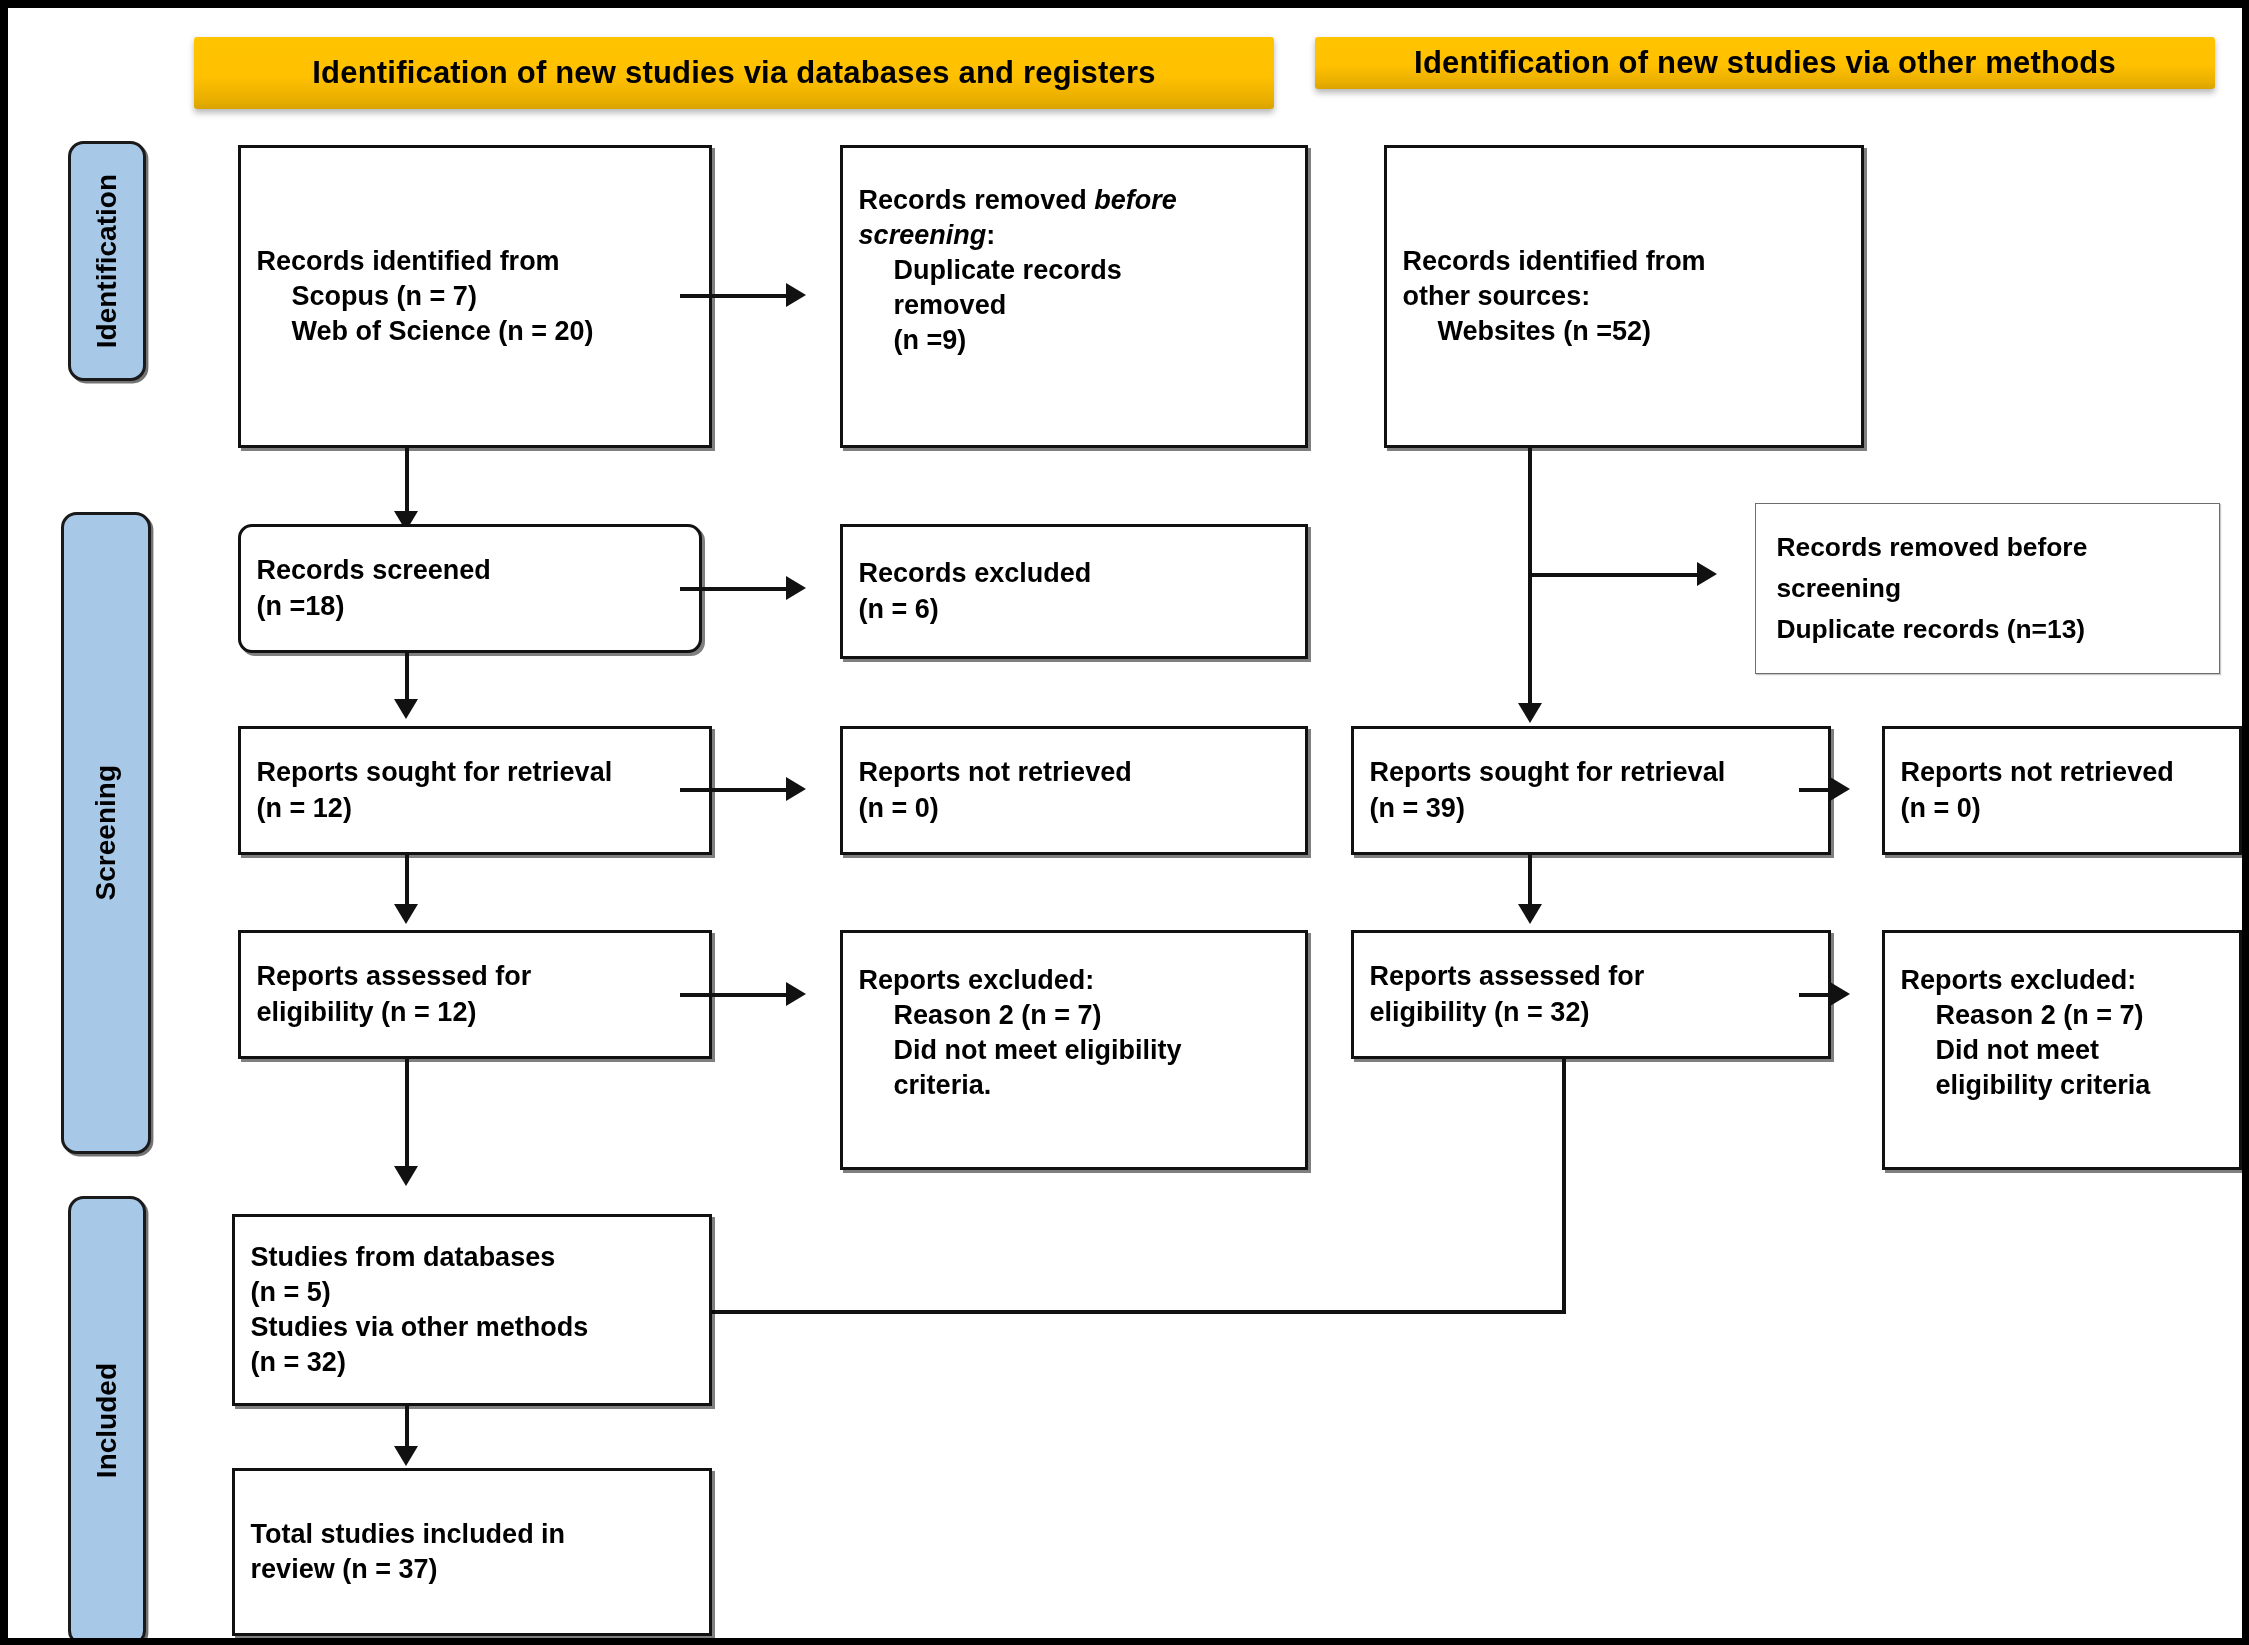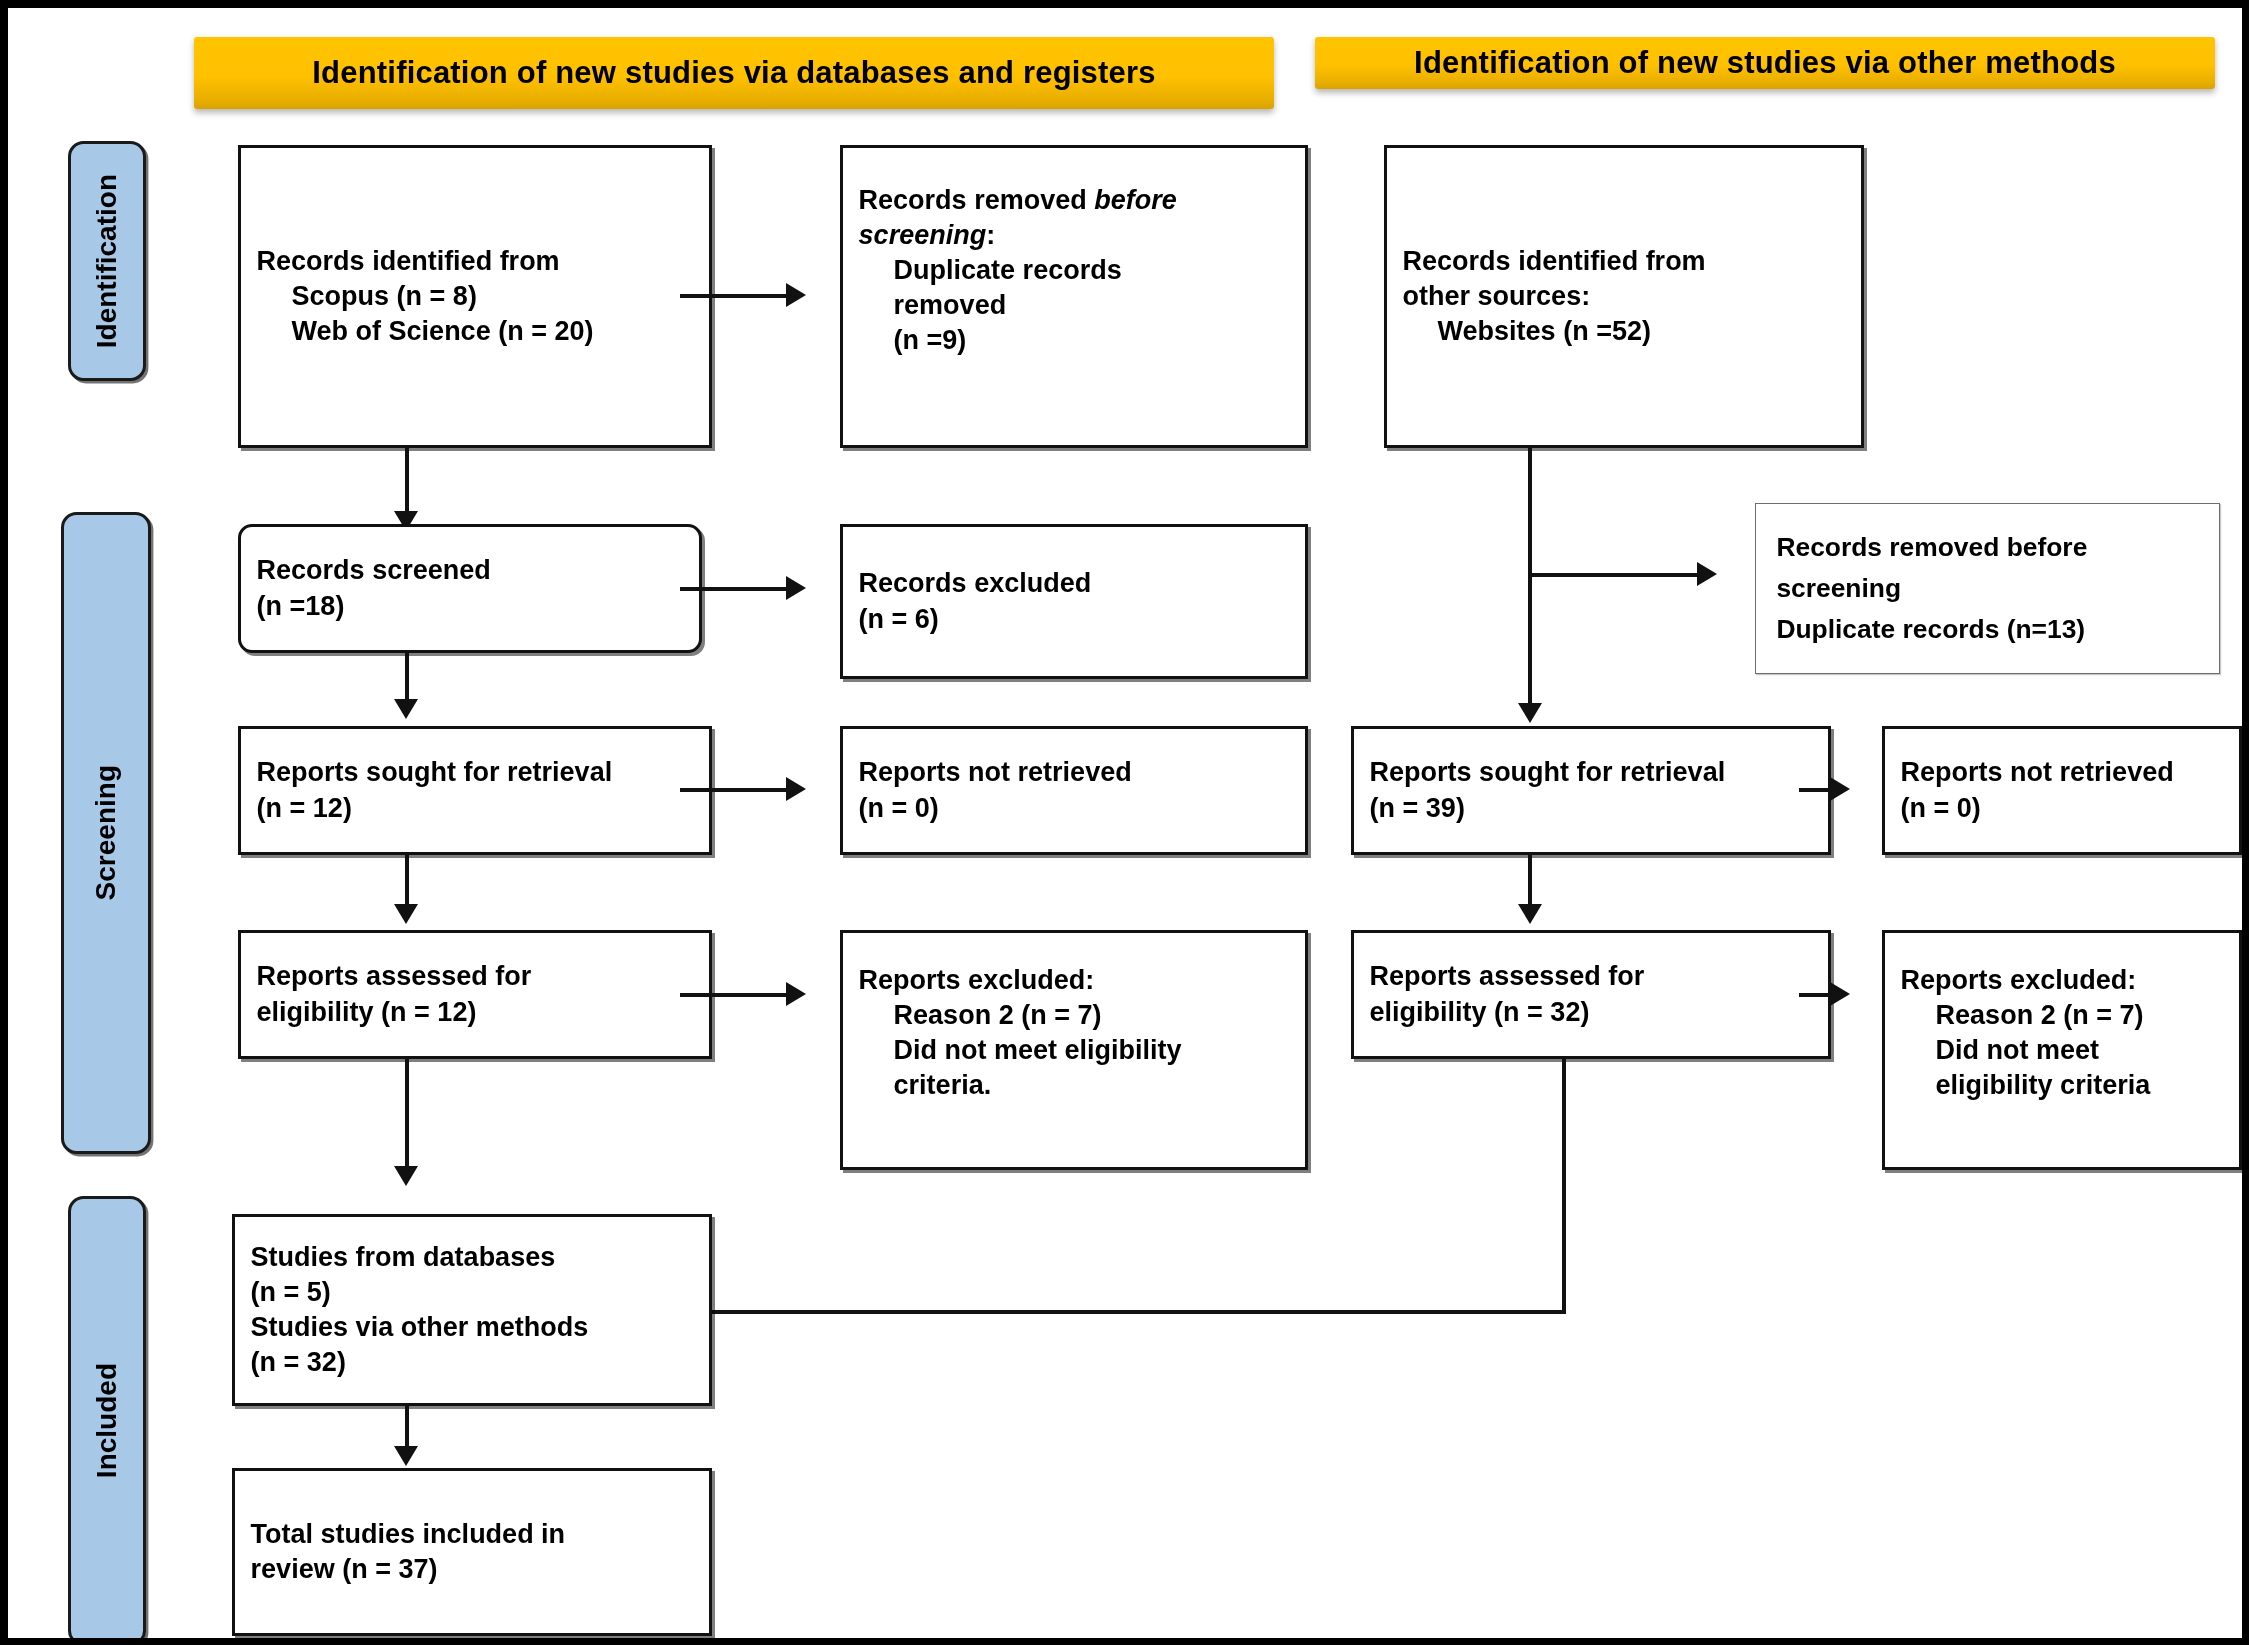--- a/index.html
+++ b/index.html
@@ -120,37 +120,37 @@
     <span>Identification</span>
   </div>
   <div class="tab" style="left:53px;top:504px;width:84px;height:636px;">
     <span>Screening</span>
   </div>
   <div class="tab" style="left:60px;top:1188px;width:72px;height:444px;">
     <span>Included</span>
   </div>
 
   <div class="box" style="left:198px;top:137px;width:474px;height:303px;">
-    <div class="txt"><span>Records identified from</span><br><span class="ind"></span><span>Scopus (n = 8)</span><br><span class="ind"></span><span>Web of Science (n = 20)</span></div>
+    <div class="txt"><span>Records identified from</span><br><span class="ind"></span><span>Scopus (n = 7)</span><br><span class="ind"></span><span>Web of Science (n = 20)</span></div>
   </div>
 
   <div class="box" style="left:800px;top:137px;width:468px;height:303px;align-items:flex-start;padding-top:35px;">
     <div class="txt"><span>Records removed </span><span class="ital">before</span><br><span class="ital">screening</span><span>:</span><br><span class="ind"></span><span>Duplicate records</span><br><span class="ind"></span><span>removed</span><br><span class="ind"></span><span>(n =9)</span></div>
   </div>
 
   <div class="vline" style="left:397px;top:440px;height:72px;"></div>
   <div class="arrow-down" style="left:386px;top:503px;"></div>
 
   <div class="hline" style="left:672px;top:286px;width:108px;"></div>
   <div class="arrow-right" style="left:778px;top:275px;"></div>
 
   <div class="box" style="left:198px;top:516px;width:464px;height:129px;border-radius:14px;">
     <div class="txt"><span>Records screened</span><br><span>(n =18)</span></div>
   </div>
-  <div class="box" style="left:800px;top:516px;width:468px;height:155px;">
+  <div class="box" style="left:800px;top:516px;width:468px;height:135px;">
     <div class="txt"><span>Records excluded</span><br><span>(n = 6)</span></div>
   </div>
   <div class="hline" style="left:672px;top:579px;width:108px;"></div>
   <div class="arrow-right" style="left:778px;top:568px;"></div>
 
   <div class="vline" style="left:397px;top:645px;height:54px;"></div>
   <div class="arrow-down" style="left:386px;top:691px;"></div>
 
   <div class="box" style="left:198px;top:718px;width:474px;height:129px;">
     <div class="txt"><span>Reports sought for retrieval</span><br><span>(n = 12)</span></div>

